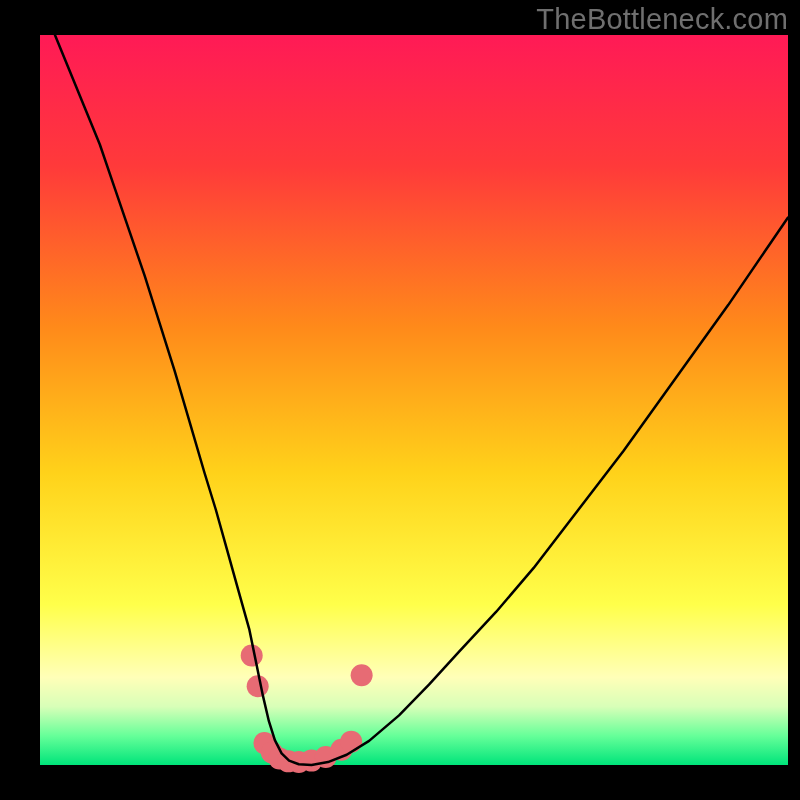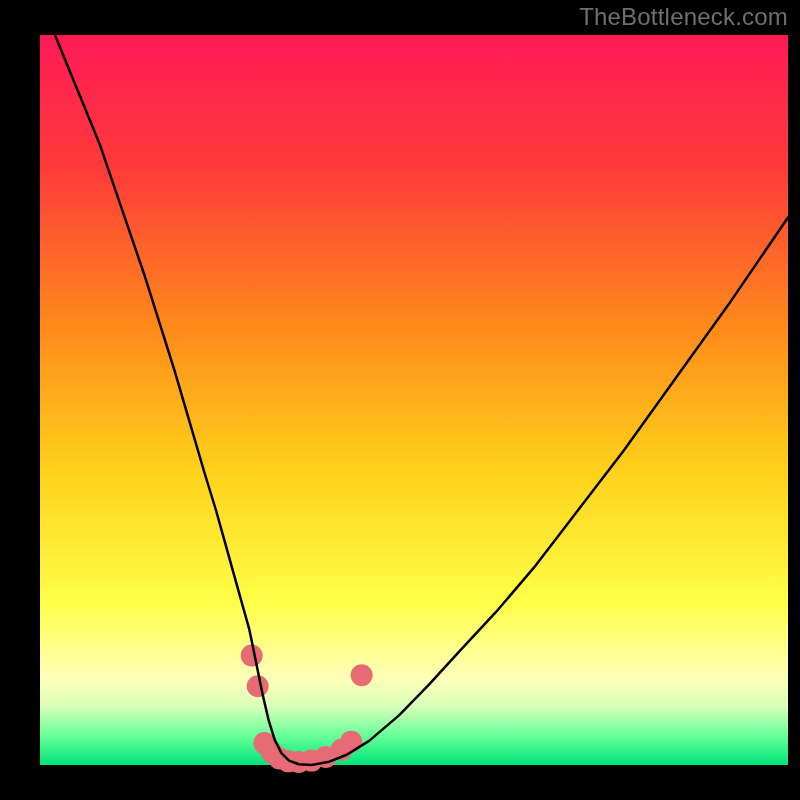--- a/index.html
+++ b/index.html
@@ -13,21 +13,21 @@
   .stage {
     position: relative;
     width: 800px;
     height: 800px;
   }
   .watermark {
     position: absolute;
     top: 3px;
     right: 12px;
     font-family: Arial, Helvetica, sans-serif;
-    font-size: 24px;
+    font-size: 29px;
     font-weight: 500;
     color: #6f6f6f;
     letter-spacing: 0.2px;
     user-select: none;
   }
   svg {
     position: absolute;
     inset: 0;
   }
 </style>

